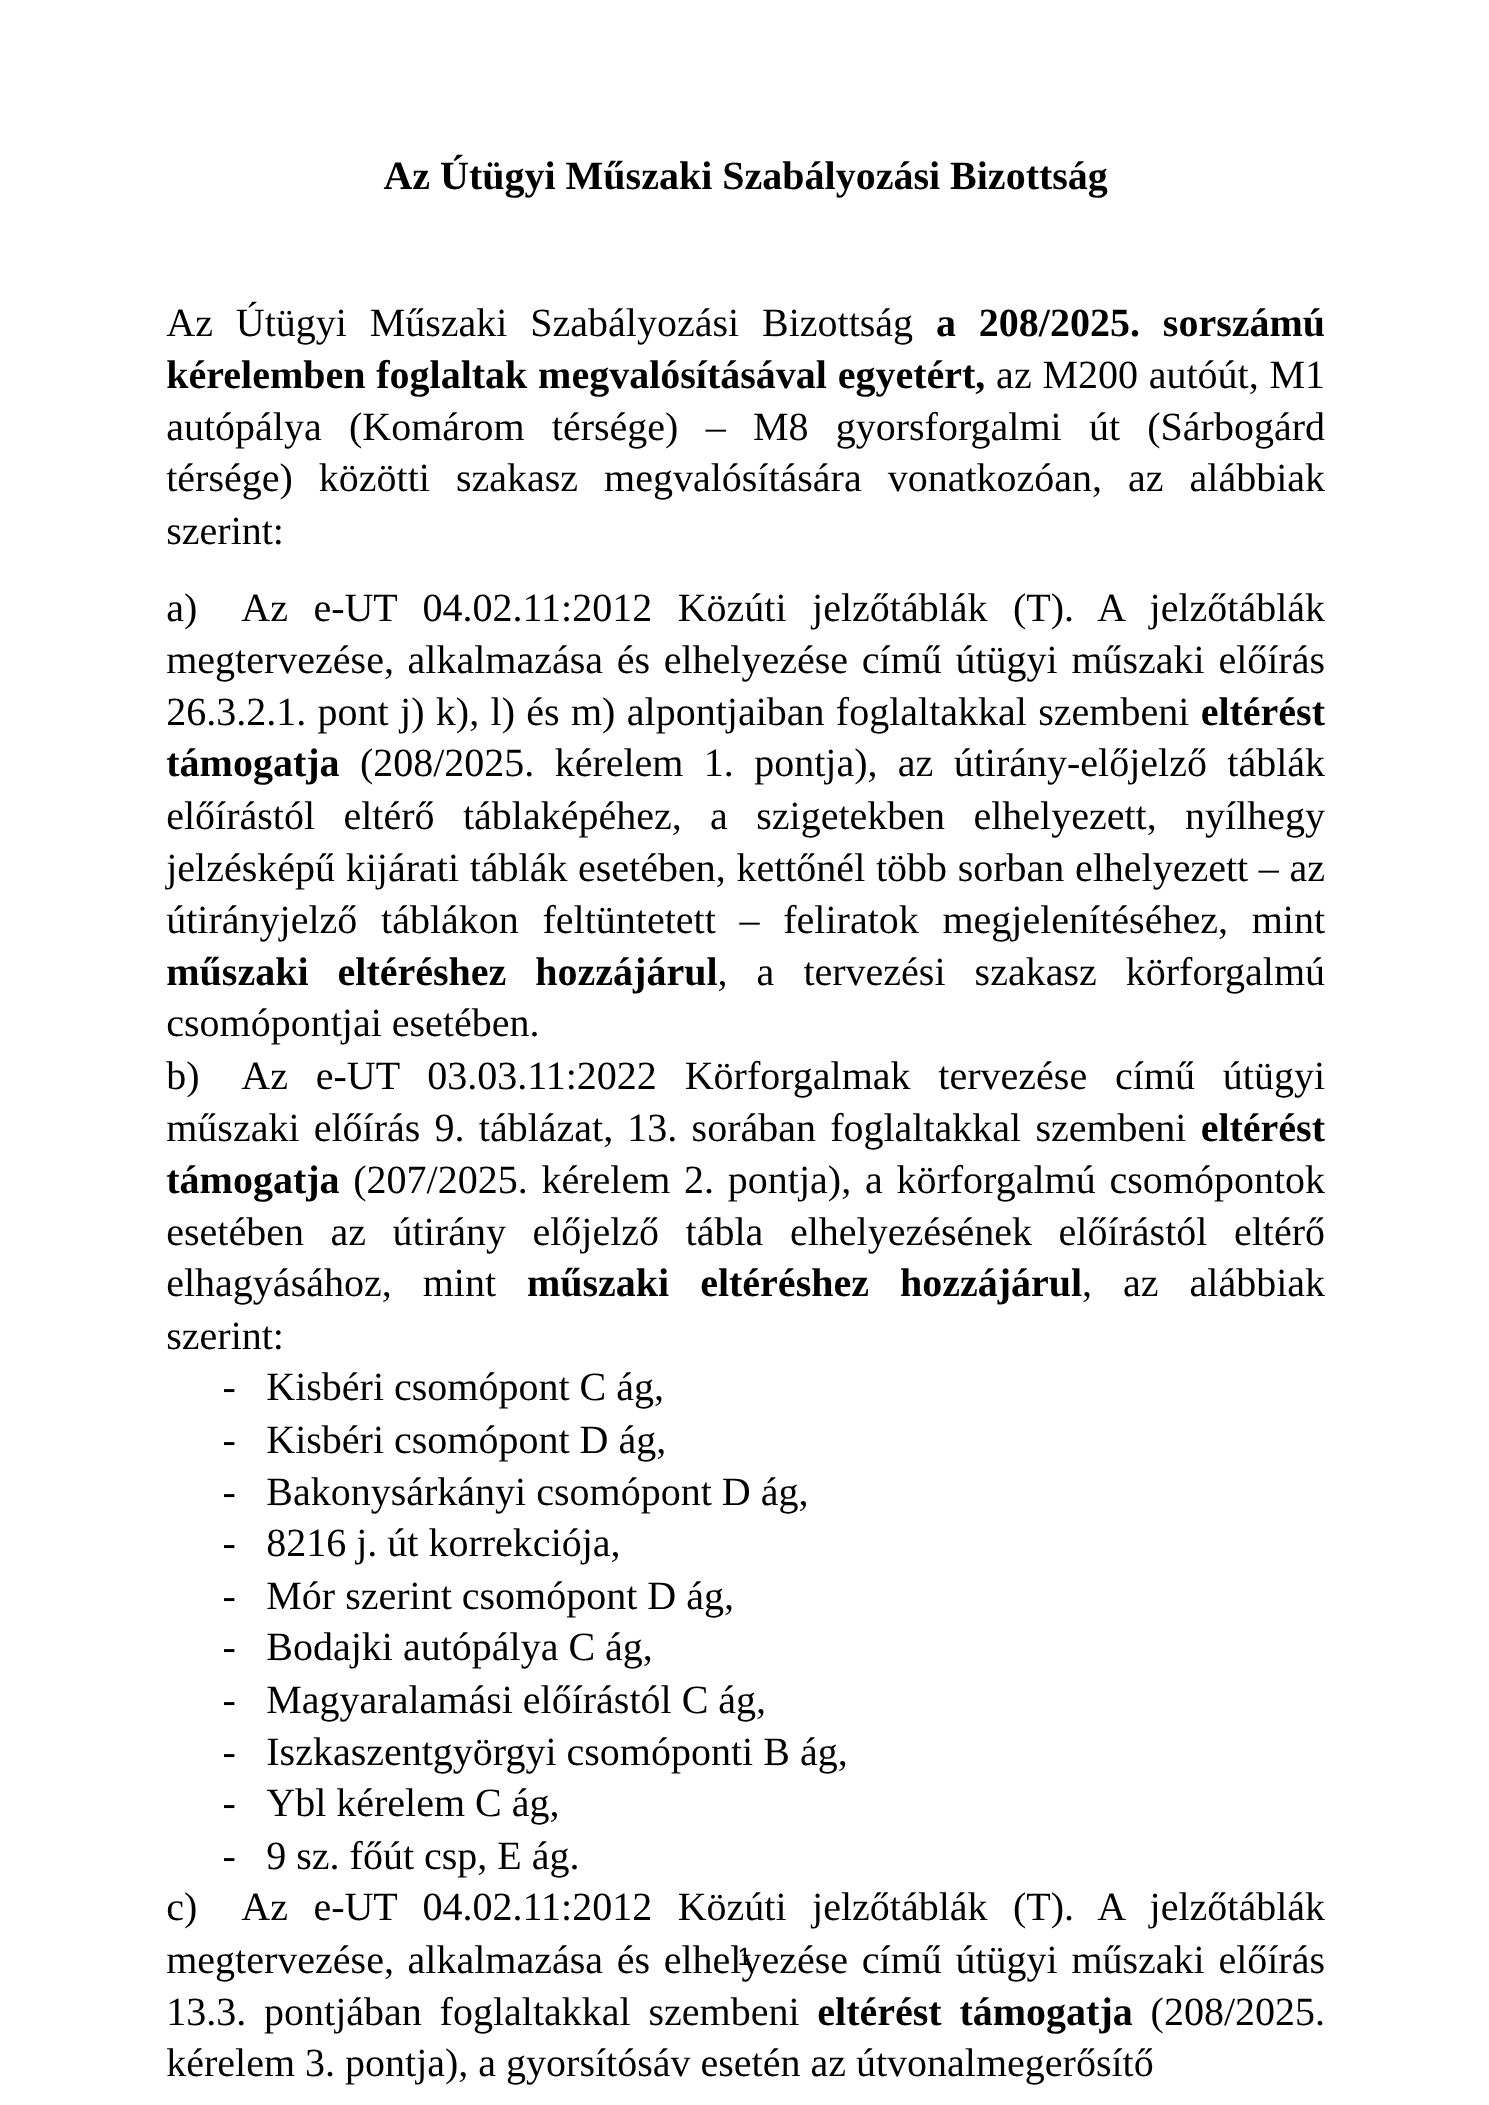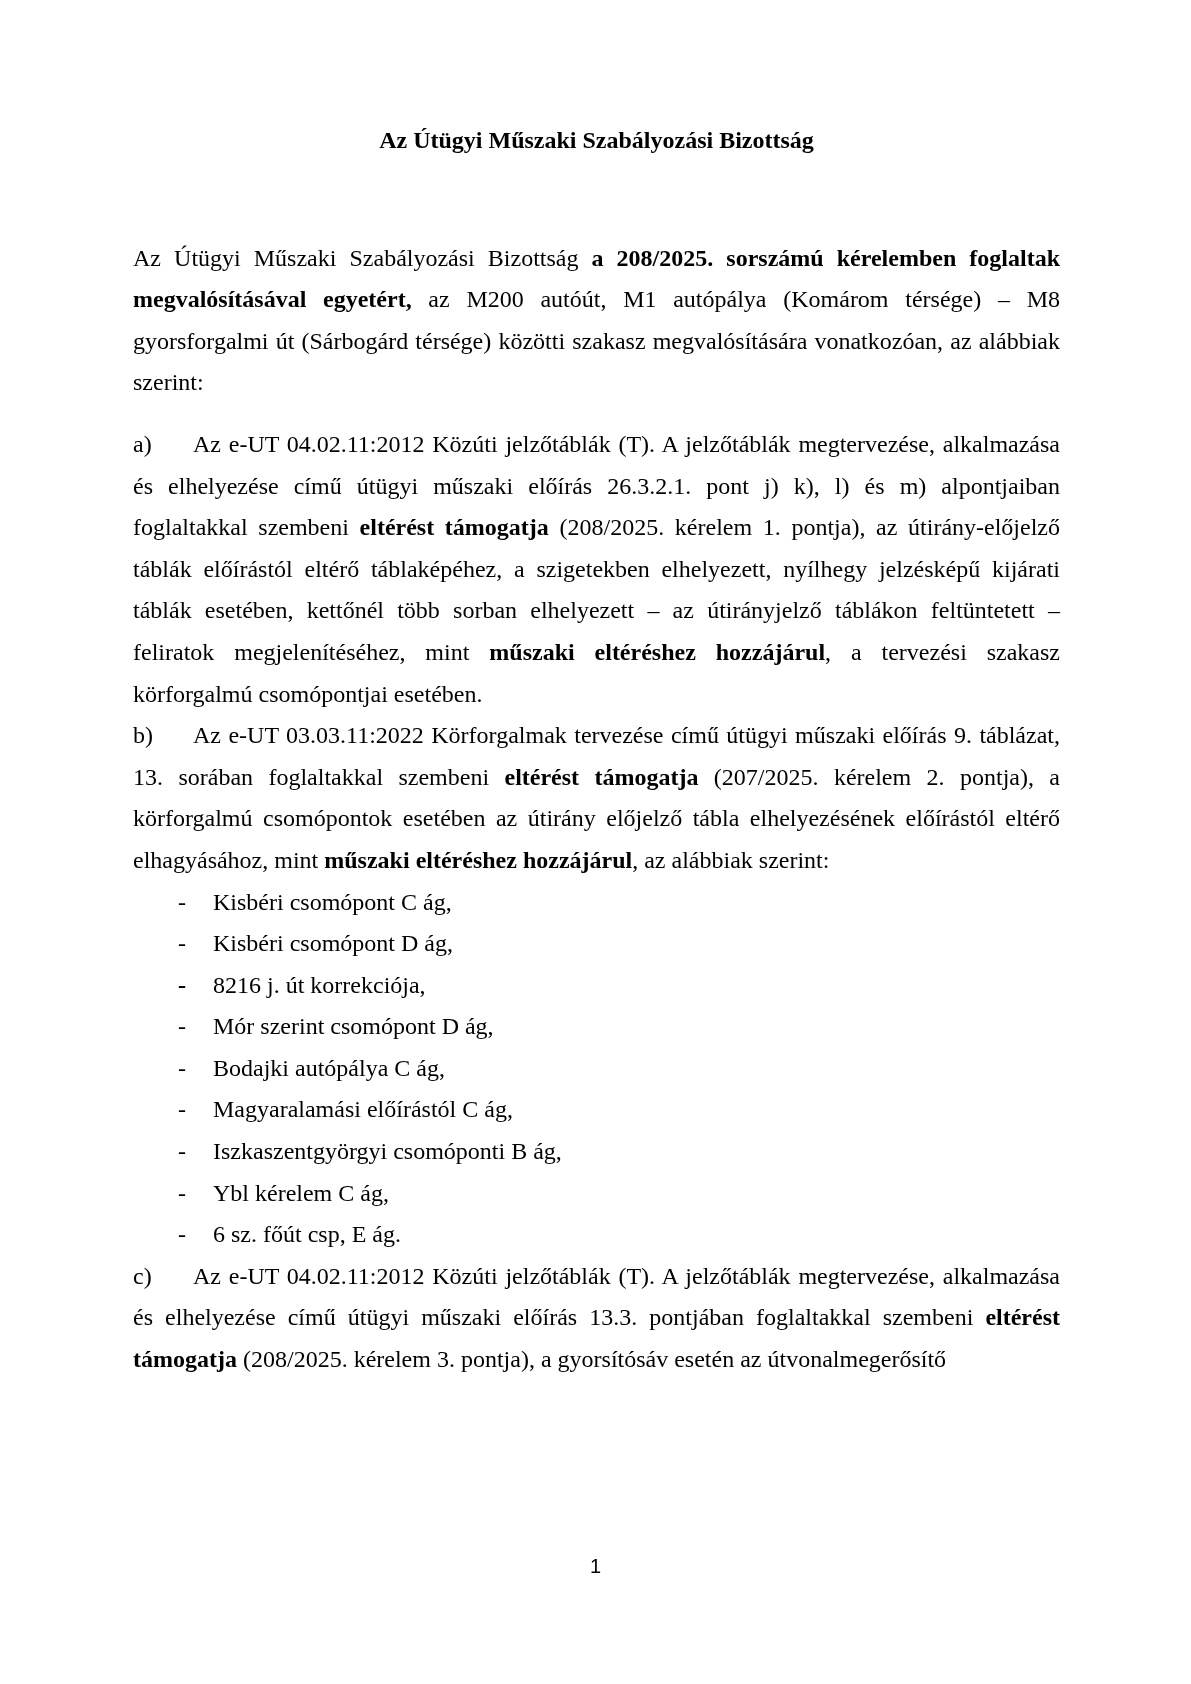--- a/index.html
+++ b/index.html
@@ -14,21 +14,21 @@
     background: #ffffff;
     color: #000000;
     font-family: "Liberation Serif", serif;
     overflow: hidden;
   }
   .content {
     position: absolute;
     left: 133px;
     right: 131px;
     top: 120px;
-    font-size: 24px;
+    font-size: 32px;
     line-height: 41.6px;
   }
   .title-block {
     text-align: center;
     font-weight: bold;
   }
   .title-block p {
     margin: 0 0 11px 0;
   }
   .doc-body {
@@ -77,25 +77,25 @@
   <div class="content">
     <div class="title-block">
       <p>Az Útügyi Műszaki Szabályozási Bizottság</p>
     </div>
     <div class="doc-body">
         <p class="para gap-after"><span>Az Útügyi Műszaki Szabályozási Bizottság </span><span class="bold">a 208/2025. sorszámú kérelemben foglaltak megvalósításával egyetért,</span><span> az M200 autóút, M1 autópálya (Komárom térsége) – M8 gyorsforgalmi út (Sárbogárd térsége) közötti szakasz megvalósítására vonatkozóan, az alábbiak szerint:</span></p>
         <p class="para"><span class="marker">a)</span><span>Az e-UT 04.02.11:2012 Közúti jelzőtáblák (T). A jelzőtáblák megtervezése, alkalmazása és elhelyezése című útügyi műszaki előírás 26.3.2.1. pont j) k), l) és m) alpontjaiban foglaltakkal szembeni </span><span class="bold">eltérést támogatja</span><span> (208/2025. kérelem 1. pontja), az útirány-előjelző táblák előírástól eltérő táblaképéhez, a szigetekben elhelyezett, nyílhegy jelzésképű kijárati táblák esetében, kettőnél több sorban elhelyezett – az útirányjelző táblákon feltüntetett – feliratok megjelenítéséhez, mint </span><span class="bold">műszaki eltéréshez hozzájárul</span><span>, a tervezési szakasz körforgalmú csomópontjai esetében.</span></p>
         <p class="para"><span class="marker">b)</span><span>Az e-UT 03.03.11:2022 Körforgalmak tervezése című útügyi műszaki előírás 9. táblázat, 13. sorában foglaltakkal szembeni </span><span class="bold">eltérést támogatja</span><span> (207/2025. kérelem 2. pontja), a körforgalmú csomópontok esetében az útirány előjelző tábla elhelyezésének előírástól eltérő elhagyásához, mint </span><span class="bold">műszaki eltéréshez hozzájárul</span><span>, az alábbiak szerint:</span></p>
         <div class="list-item"><span class="dash">-</span><span>Kisbéri csomópont C ág,</span></div>
         <div class="list-item"><span class="dash">-</span><span>Kisbéri csomópont D ág,</span></div>
-        <div class="list-item"><span class="dash">-</span></div>
+        <div class="list-item"><span class="dash">-</span><span>Bakonysárkányi csomópont D ág,</span></div>
         <div class="list-item"><span class="dash">-</span><span>8216 j. út korrekciója,</span></div>
         <div class="list-item"><span class="dash">-</span><span>Mór szerint csomópont D ág,</span></div>
         <div class="list-item"><span class="dash">-</span><span>Bodajki autópálya C ág,</span></div>
         <div class="list-item"><span class="dash">-</span><span>Magyaralamási előírástól C ág,</span></div>
         <div class="list-item"><span class="dash">-</span><span>Iszkaszentgyörgyi csomóponti B ág,</span></div>
         <div class="list-item"><span class="dash">-</span><span>Ybl kérelem C ág,</span></div>
-        <div class="list-item"><span class="dash">-</span><span>6 sz. főút csp, E ág.</span></div>
+        <div class="list-item"><span class="dash">-</span><span>9 sz. főút csp, E ág.</span></div>
         <p class="para"><span class="marker">c)</span><span>Az e-UT 04.02.11:2012 Közúti jelzőtáblák (T). A jelzőtáblák megtervezése, alkalmazása és elhelyezése című útügyi műszaki előírás 13.3. pontjában foglaltakkal szembeni </span><span class="bold">eltérést támogatja</span><span> (208/2025. kérelem 3. pontja), a gyorsítósáv esetén az útvonalmegerősítő</span></p>
       </div>
   </div>
   <div class="page-number">1</div>
 </div>
 
 </body></html>

